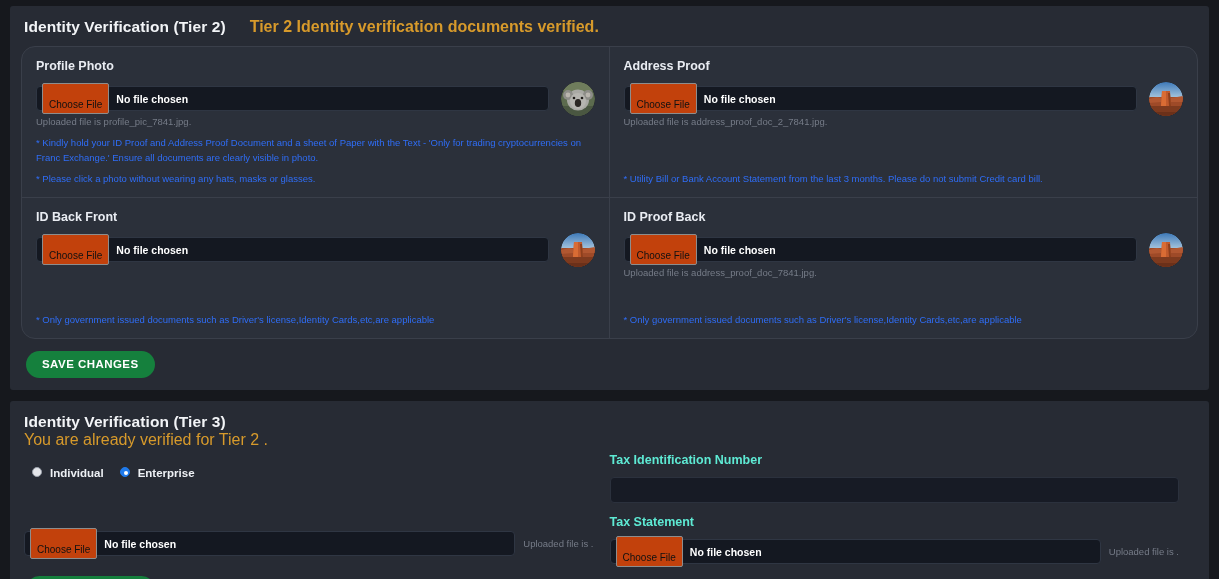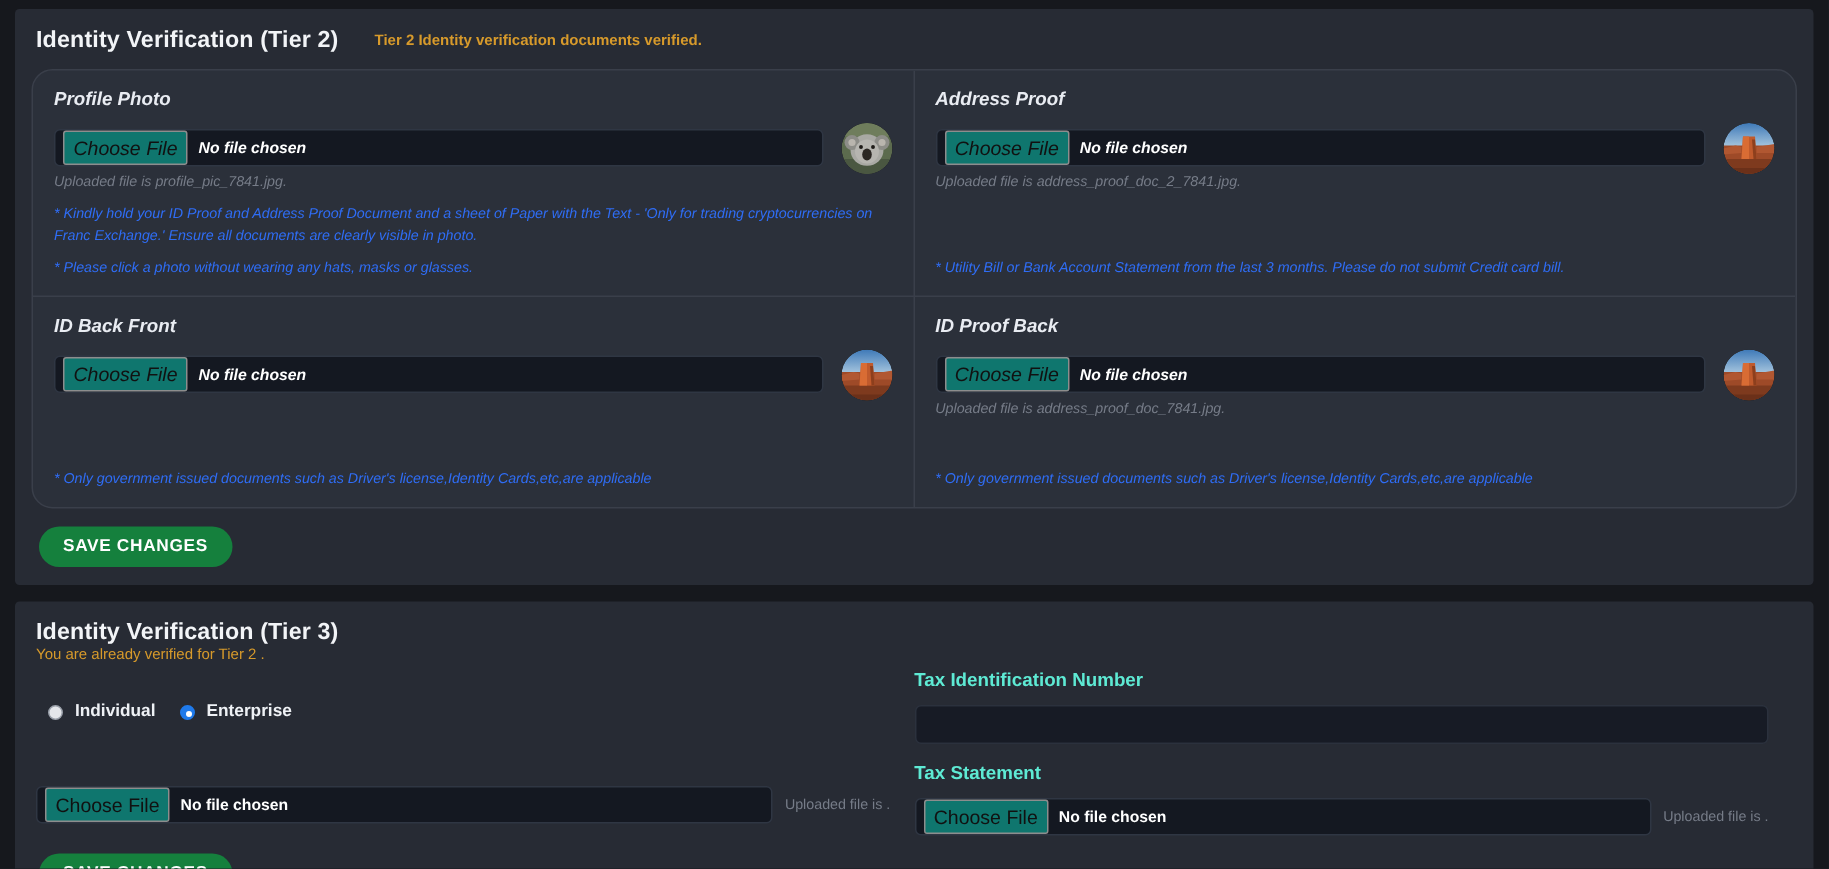--- a/index.html
+++ b/index.html
@@ -23,33 +23,33 @@
   .panel {
     background: #272b34;
     margin: 0 10px;
     border-radius: 3px;
   }
   #tier2-panel { margin-top: 6px; padding: 0 0 12px 0; }
   #tier3-panel { margin-top: 11px; padding: 0 0 10px 0; }
 
   .panel-header {
     display: flex;
-    align-items: center;
+    align-items: flex-end;
     padding: 12px 0 10px 14px;
   }
   .panel-title {
     color: #f2f4f7;
     font-size: 15.5px;
     font-weight: 600;
     letter-spacing: .1px;
     white-space: nowrap;
   }
   .panel-note {
     color: #d79a2b;
-    font-size: 10px;
+    font-size: 16px;
     font-weight: 600;
     margin-left: 24px;
     white-space: nowrap;
   }
 
   
   .panel-header.stacked {
     display: block;
     padding: 12px 0 4px 14px;
   }
@@ -62,21 +62,20 @@
 
   
   .doc-grid {
     display: grid;
     grid-template-columns: 1fr 1fr;
     margin: 0 11px;
     background: #2b303a;
     border: 1px solid #3a3f4a;
     border-radius: 14px;
     overflow: hidden;
-    font-style: italic;
   }
   .doc-card {
     padding: 12px 14px 10px 14px;
     border-right: 1px solid #3a3f4a;
     border-bottom: 1px solid #3a3f4a;
     min-height: 140px;
     display: flex;
     flex-direction: column;
   }
   .doc-card:nth-child(2n) { border-right: none; }
@@ -100,26 +99,26 @@
     background: #141821;
     border: 1px solid #2f3643;
     border-radius: 4px;
     height: 25px;
     display: flex;
     align-items: center;
     padding: 0 5px;
     cursor: pointer;
   }
   .choose-btn {
-    background: #0f766e;
+    background: #c2410c;
     border: 1px solid #8d8d8d;
     border-radius: 2px;
     color: #111;
-    font-size: 13px;
-    padding: 3px 6px 2px 6px;
+    font-size: 10px;
+    padding: 15px 6px 2px 6px;
     font-family: "Liberation Sans", sans-serif;
     line-height: 1.25;
     white-space: nowrap;
   }
   .file-name {
     color: #ffffff;
     font-size: 10.5px;
     font-weight: 600;
     margin-left: 7px;
     white-space: nowrap;
@@ -171,21 +170,21 @@
   .t3-grid {
     display: grid;
     grid-template-columns: 1fr 1fr;
     padding: 0 14px;
     column-gap: 0;
   }
   .t3-col { padding-right: 16px; }
 
   .radio-row {
     display: flex;
-    align-items: flex-end;
+    align-items: flex-start;
     gap: 8px;
     margin: 14px 0 0 8px;
     height: 20px;
   }
   .radio {
     width: 10px; height: 10px;
     border-radius: 50%;
     background: #e4e6ea;
     border: 1px solid #9aa0aa;
     flex: 0 0 10px;

